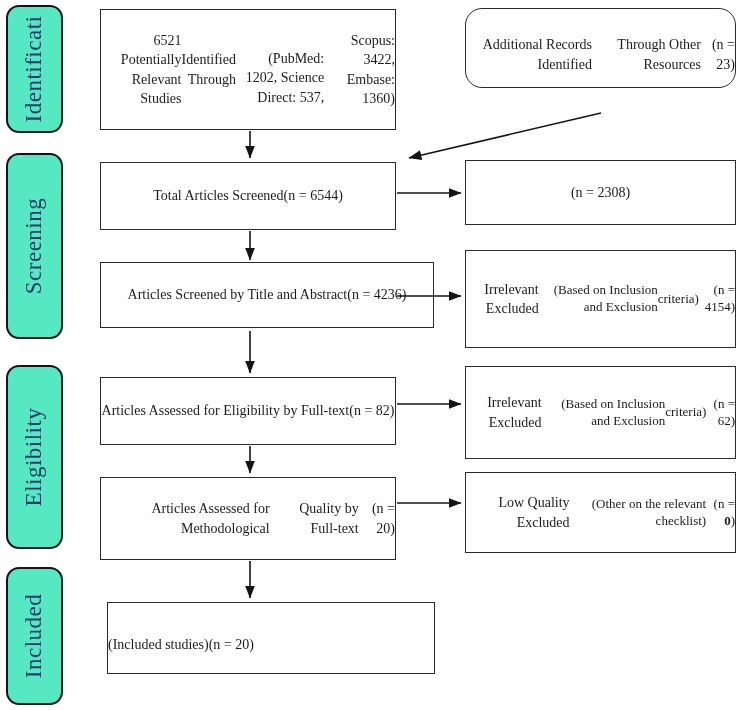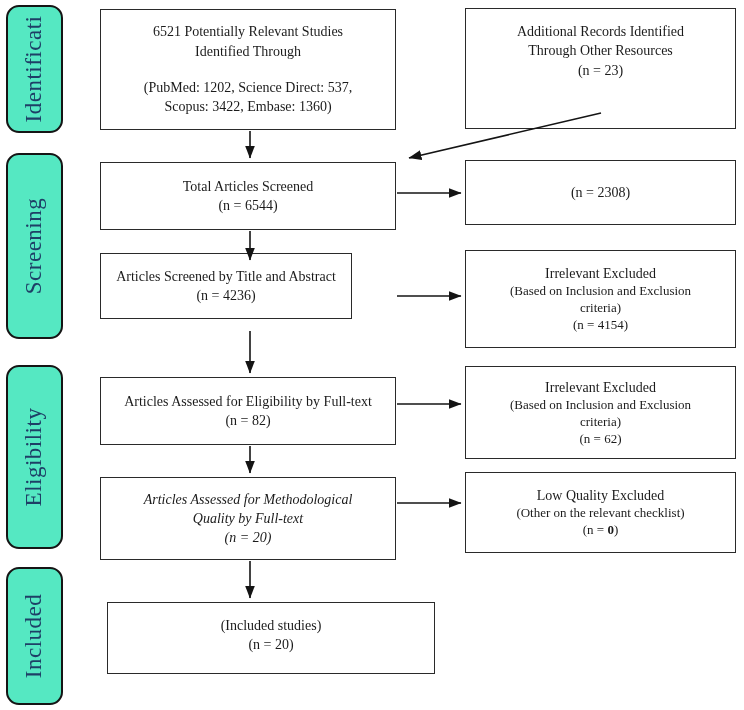--- a/index.html
+++ b/index.html
@@ -14,22 +14,22 @@
     display:flex;align-items:center;justify-content:center;
     box-sizing:border-box;
   }
   .stage .vlabel{
     transform:rotate(-90deg);white-space:nowrap;
     font-size:23px;color:var(--stage-text,#1e3f66);letter-spacing:.5px;
   }
   
   .fbox{
     position:absolute;border:1.6px solid #2a2a2a;background:#fff;
-    box-sizing:border-box;display:flex;flex-direction:column;
-    align-items:center;justify-content:center;text-align:center;
+    box-sizing:border-box;display:flex;
+    align-items:center;justify-content:center;text-align:right;
   }
   .fbox.top-align{justify-content:flex-start;padding-top:13px;}
   .line{font-size:14px;line-height:1.38;}
   .subline{font-size:13px;line-height:1.3;}
   .gap{margin-top:17px;}
   .bold{font-weight:bold;}
   
   svg.overlay{position:absolute;left:0;top:0;pointer-events:none;}
   svg.overlay line{stroke:#141414;stroke-width:1.6;}
 </style>
@@ -56,42 +56,42 @@
     <div class="line">Identified Through</div>
     <div class="line gap">(PubMed: 1202, Science Direct: 537,</div>
     <div class="line">Scopus: 3422, Embase: 1360)</div>
   </div>
 
   <div class="fbox" style="left:100px;top:162px;width:296px;height:68px;">
     <div class="line">Total Articles Screened</div>
     <div class="line">(n = 6544)</div>
   </div>
 
-  <div class="fbox" style="left:100px;top:253px;width:252px;height:66px;">
+  <div class="fbox" style="left:100px;top:262px;width:334px;height:66px;">
     <div class="line">Articles Screened by Title and Abstract</div>
     <div class="line">(n = 4236)</div>
   </div>
 
   <div class="fbox" style="left:100px;top:377px;width:296px;height:68px;">
     <div class="line">Articles Assessed for Eligibility by Full-text</div>
     <div class="line">(n = 82)</div>
   </div>
 
-  <div class="fbox" style="left:100px;top:477px;width:296px;height:83px;font-style:italic;">
+  <div class="fbox" style="left:100px;top:477px;width:296px;height:83px;">
     <div class="line">Articles Assessed for Methodological</div>
     <div class="line">Quality by Full-text</div>
     <div class="line">(n = 20)</div>
   </div>
 
   <div class="fbox top-align" style="left:107px;top:602px;width:328px;height:72px;">
     <div class="line">(Included studies)</div>
     <div class="line">(n = 20)</div>
   </div>
 
-  <div class="fbox top-align" style="left:465px;top:8px;width:271px;height:121px;">
+  <div class="fbox top-align" style="left:465px;top:8px;width:271px;height:80px;border-radius:17px;">
     <div class="line">Additional Records Identified</div>
     <div class="line">Through Other Resources</div>
     <div class="line">(n = 23)</div>
   </div>
 
   <div class="fbox" style="left:465px;top:160px;width:271px;height:65px;">
     <div class="line">(n = 2308)</div>
   </div>
 
   <div class="fbox" style="left:465px;top:250px;width:271px;height:98px;">

